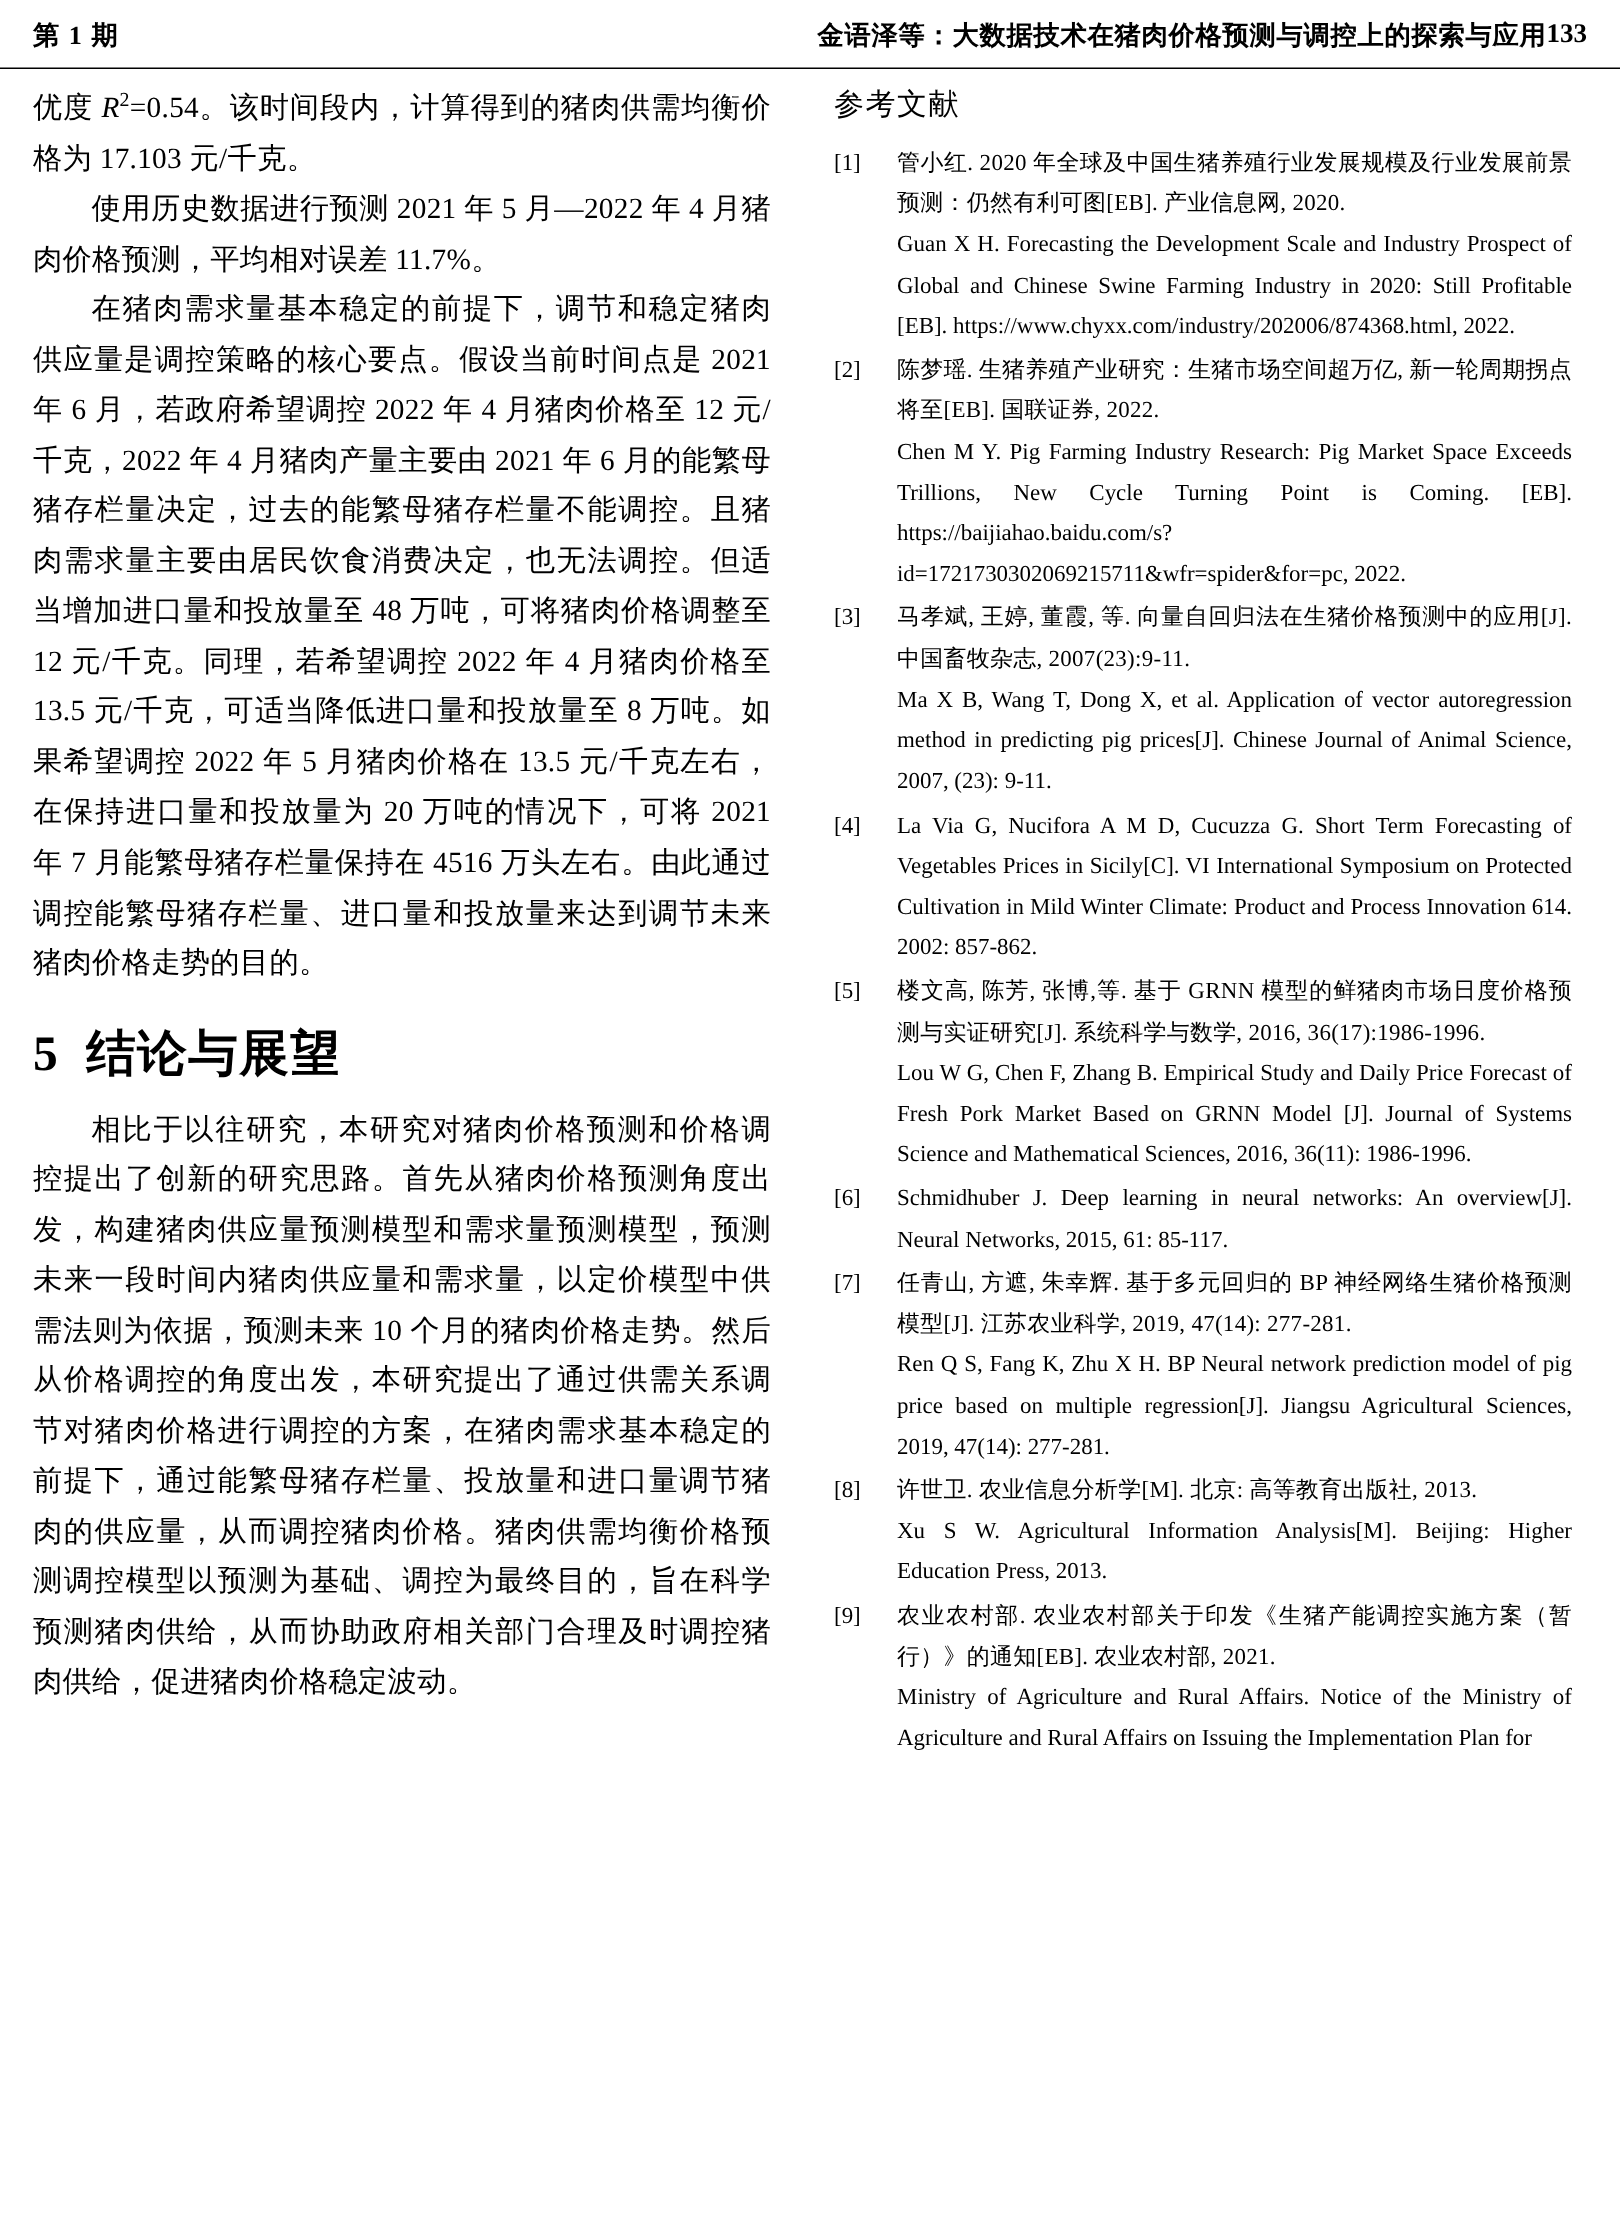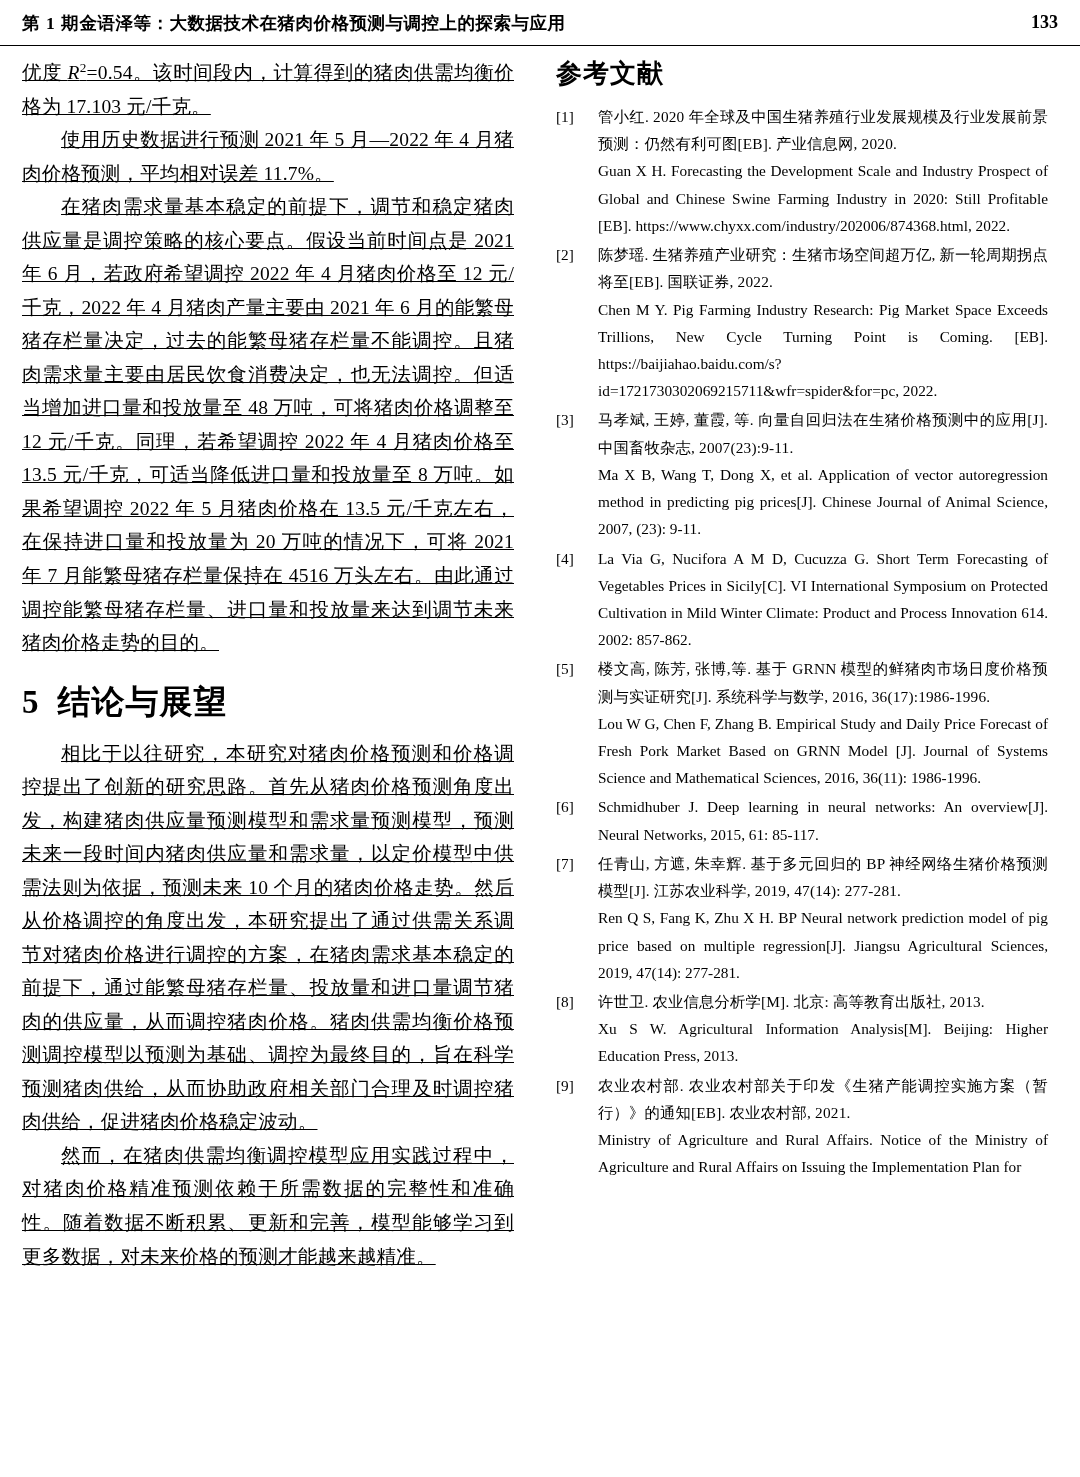--- a/index.html
+++ b/index.html
@@ -37,21 +37,21 @@
   }
   .header-left {
     font-family: "Liberation Serif", serif;
     font-weight: bold;
     font-size: 17.5px;
     letter-spacing: 1px;
     white-space: nowrap;
   }
   .header-center {
     flex: 1;
-    text-align: left;
+    text-align: right;
     font-family: "Liberation Serif", serif;
     font-weight: bold;
     font-size: 17.5px;
     letter-spacing: 0.5px;
     white-space: nowrap;
   }
   .header-right {
     font-family: "Liberation Serif", serif;
     font-weight: bold;
     font-size: 18px;
@@ -74,35 +74,34 @@
   }
   .col-left { margin-right: 42px; }
 
   p.body-text {
     margin: 0 0 0 0;
     font-size: 19.5px;
     line-height: 1.72;
     text-align: justify;
     text-justify: inter-ideograph;
     letter-spacing: 0.2px;
-    text-decoration: underline;
   }
   p.indent { text-indent: 2em; }
 
   .section-title {
     font-size: 33px;
     font-weight: bold;
     margin: 20px 0 12px 0;
     letter-spacing: 1px;
   }
   .section-title .num { margin-right: 18px; }
 
   .ref-title {
-    font-size: 26px;
-    font-weight: bold;
+    font-size: 20px;
+    font-weight: normal;
     margin: 0 0 12px 0;
     letter-spacing: 1px;
   }
   .ref-item {
     display: flex;
     margin-bottom: 2px;
     font-size: 15.3px;
     line-height: 1.78;
   }
   .ref-num {
@@ -142,21 +141,20 @@
 
       <p class="body-text indent">在猪肉需求量基本稳定的前提下，调节和稳定猪肉供应量是调控策略的核心要点。假设当前时间点是 2021 年 6 月，若政府希望调控 2022 年 4 月猪肉价格至 12 元/千克，2022 年 4 月猪肉产量主要由 2021 年 6 月的能繁母猪存栏量决定，过去的能繁母猪存栏量不能调控。且猪肉需求量主要由居民饮食消费决定，也无法调控。但适当增加进口量和投放量至 48 万吨，可将猪肉价格调整至 12 元/千克。同理，若希望调控 2022 年 4 月猪肉价格至 13.5 元/千克，可适当降低进口量和投放量至 8 万吨。如果希望调控 2022 年 5 月猪肉价格在 13.5 元/千克左右，在保持进口量和投放量为 20 万吨的情况下，可将 2021 年 7 月能繁母猪存栏量保持在 4516 万头左右。由此通过调控能繁母猪存栏量、进口量和投放量来达到调节未来猪肉价格走势的目的。</p>
 
 
       <div class="section-title">
         <span class="num">5</span><span>结论与展望</span>
       </div>
 
       <p class="body-text indent">相比于以往研究，本研究对猪肉价格预测和价格调控提出了创新的研究思路。首先从猪肉价格预测角度出发，构建猪肉供应量预测模型和需求量预测模型，预测未来一段时间内猪肉供应量和需求量，以定价模型中供需法则为依据，预测未来 10 个月的猪肉价格走势。然后从价格调控的角度出发，本研究提出了通过供需关系调节对猪肉价格进行调控的方案，在猪肉需求基本稳定的前提下，通过能繁母猪存栏量、投放量和进口量调节猪肉的供应量，从而调控猪肉价格。猪肉供需均衡价格预测调控模型以预测为基础、调控为最终目的，旨在科学预测猪肉供给，从而协助政府相关部门合理及时调控猪肉供给，促进猪肉价格稳定波动。</p>
 
-      <p class="body-text indent">然而，在猪肉供需均衡调控模型应用实践过程中，对猪肉价格精准预测依赖于所需数据的完整性和准确性。随着数据不断积累、更新和完善，模型能够学习到更多数据，对未来价格的预测才能越来越精准。</p>
 
     </div>
 
     <div class="col col-right">
 
       <div class="ref-title">参考文献</div>
 
       <div class="ref-item">
         <div class="ref-num">[1]</div>
         <div class="ref-body">

